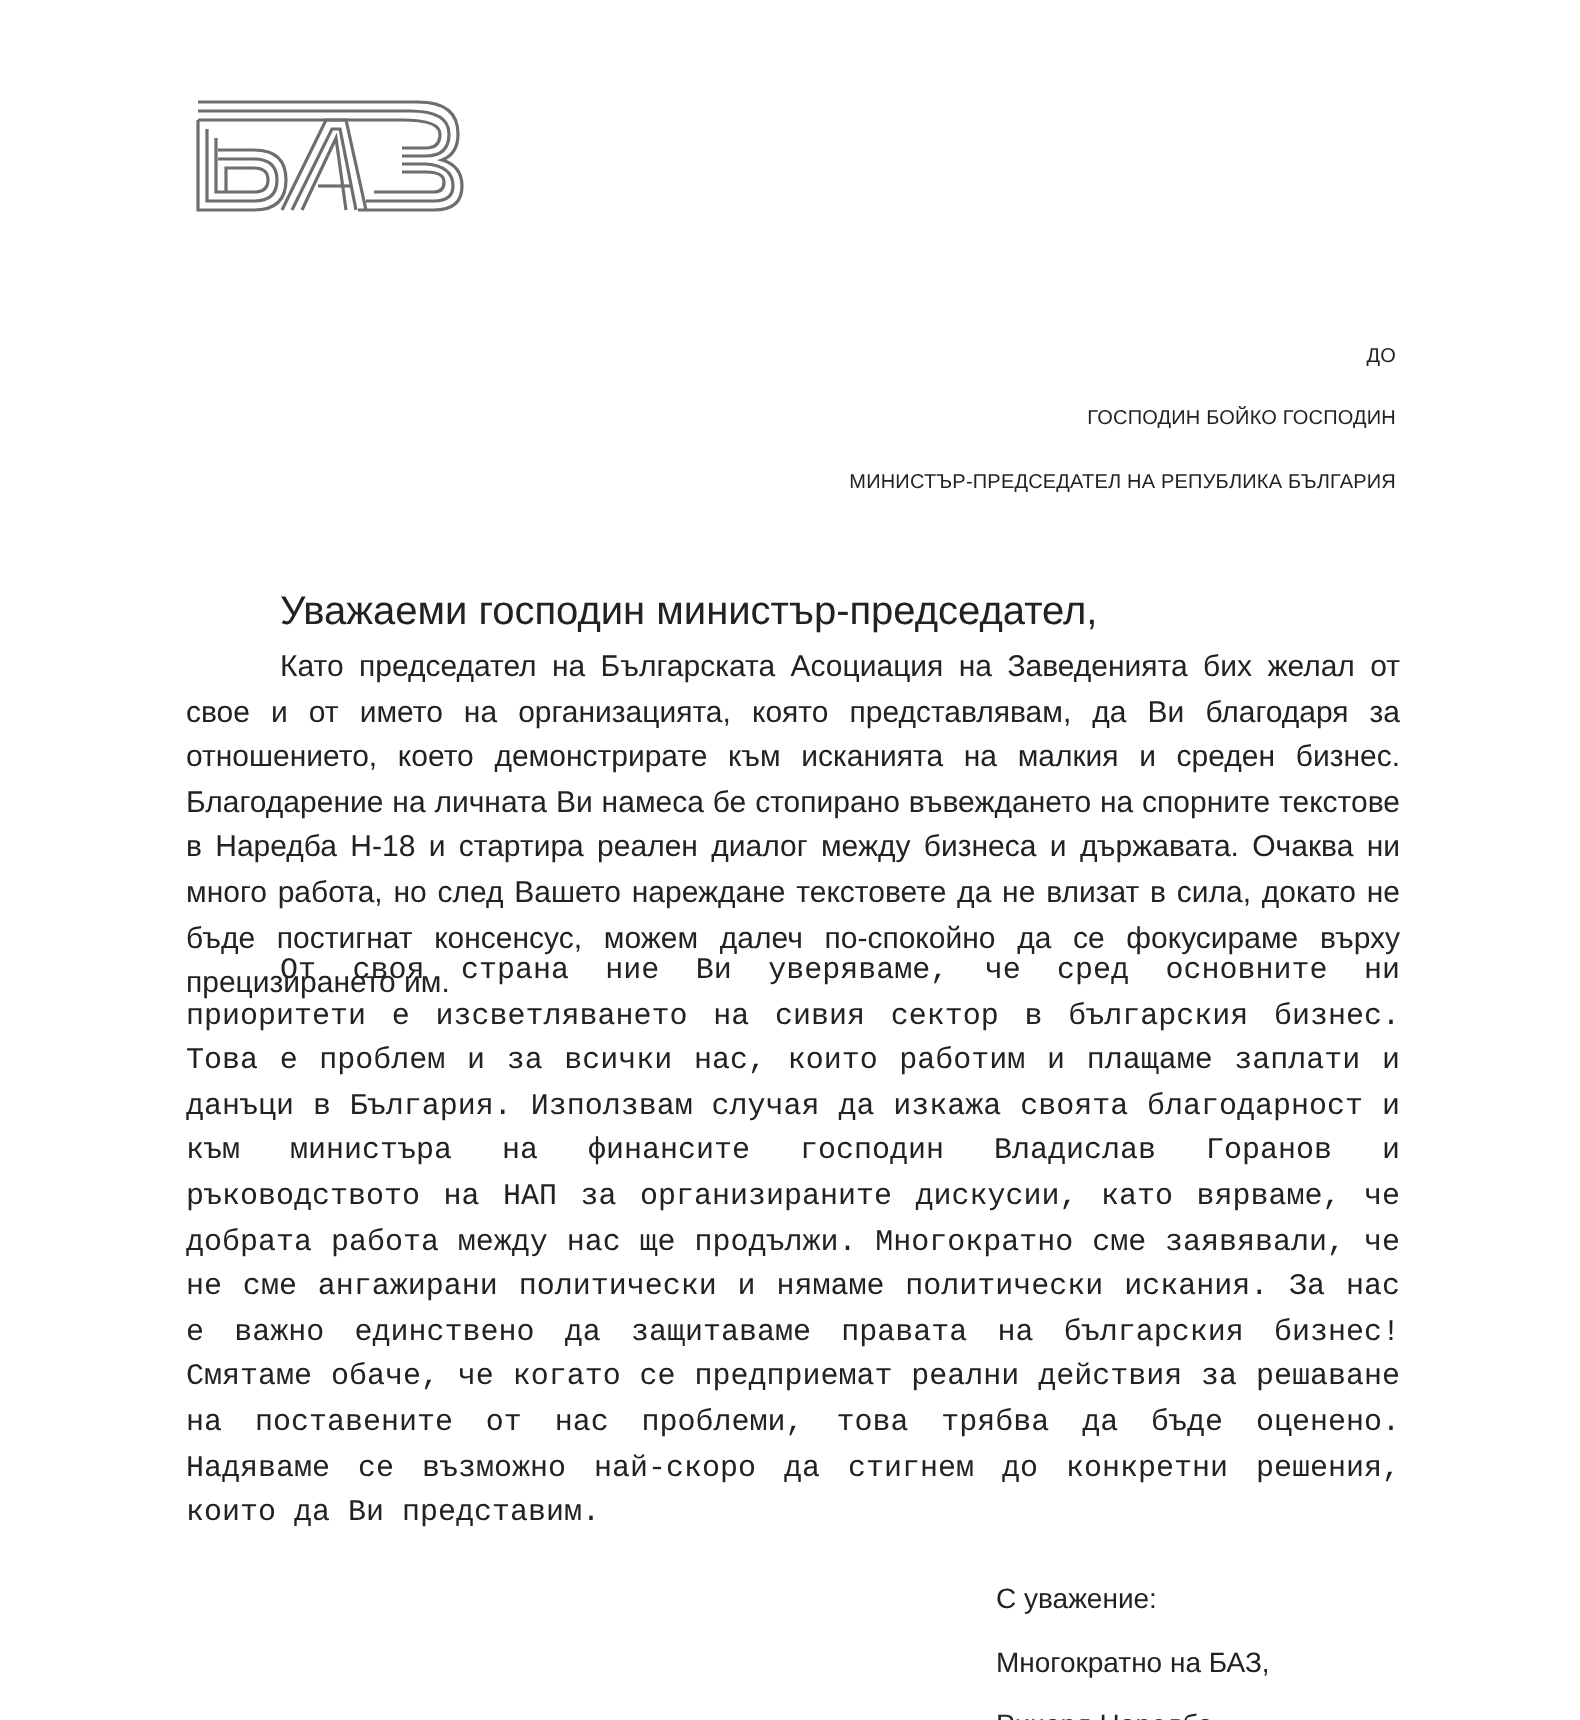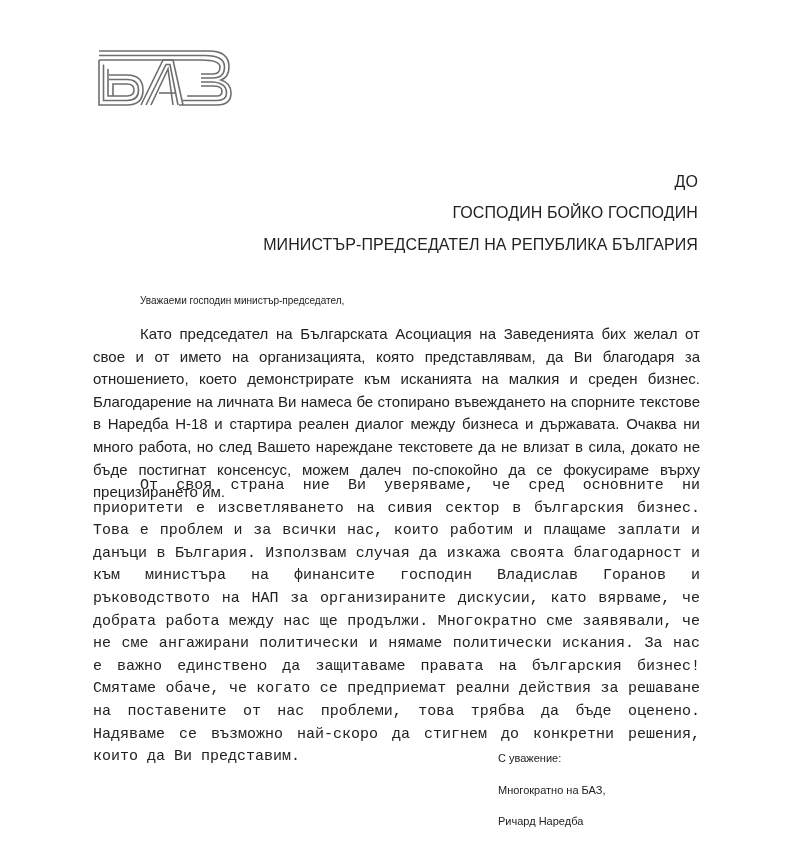--- a/index.html
+++ b/index.html
@@ -1,28 +1,28 @@
 <!DOCTYPE html>
 <html><head>
   <meta charset="utf-8">
   <style>
     html, body { margin: 0; padding: 0; background: #ffffff; }
     body { width: 790px; height: 860px; position: relative; overflow: hidden;
       font-family: "Liberation Sans", "DejaVu Sans", sans-serif; color: #222; }
     .logo { position: absolute; left: 97px; top: 48px; width: 138px; height: 60px; }
-    .addr { position: absolute; right: 92px; font-size: 16px; letter-spacing: 0.1px; }
+    .addr { position: absolute; right: 92px; font-size: 10px; letter-spacing: 0.1px; }
     .addr1 { top: 173px; }
     .addr2 { top: 204px; }
     .addr3 { top: 236px; }
-    .salutation { position: absolute; left: 140px; top: 295px; font-size: 10px; }
+    .salutation { position: absolute; left: 140px; top: 295px; font-size: 20px; }
     .para { position: absolute; left: 93px; width: 607px; font-size: 15px; line-height: 22.6px;
       text-align: justify; text-indent: 47px; margin: 0; }
     .p1 { top: 323px; }
     .p2 { top: 475px; font-family: Liberation Mono, monospace; }
-    .sig { position: absolute; left: 498px; font-size: 11px; }
+    .sig { position: absolute; left: 498px; font-size: 14px; margin-top: 39px; }
     .sig1 { top: 752px; }
     .sig2 { top: 784px; }
     .sig3 { top: 815px; }
   </style>
 </head>
 <body>
 
 <div class="logo">
   <svg width="138" height="60" viewBox="0 0 138 60">
     <g fill="none" stroke="#6e6e6e" stroke-width="1.6">

